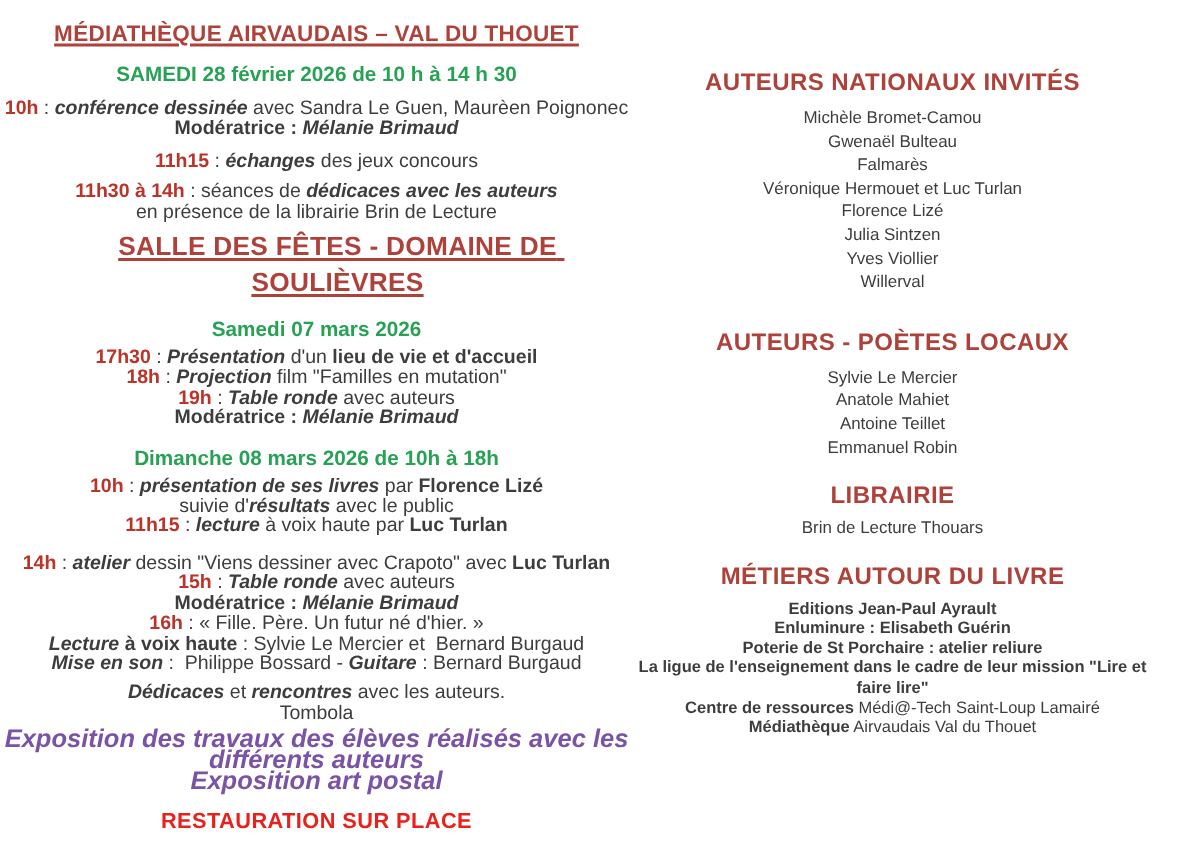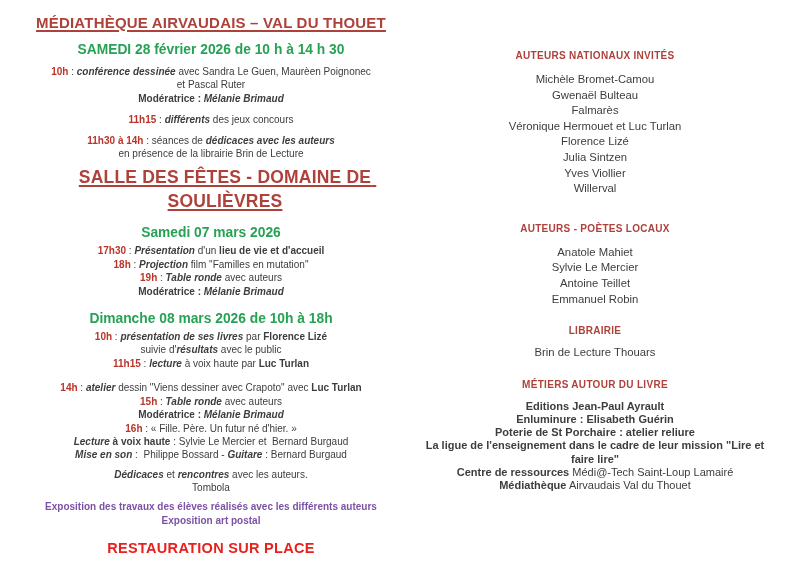--- a/index.html
+++ b/index.html
@@ -21,45 +21,44 @@
   .col{box-sizing:border-box;}
   .col.left{width:422px;padding-top:13px;}
   .col.right{width:346px;padding-top:48px;}
   .blk{text-align:center;white-space:normal;}
   .gap{width:100%;}
   .h1{font-size:15px;font-weight:bold;color:var(--brick);line-height:20px;letter-spacing:.2px;
       text-decoration:underline;text-decoration-thickness:1.5px;text-underline-offset:2px;}
   .big{font-size:17.5px;font-weight:bold;color:var(--brick);line-height:24px;letter-spacing:.2px;
       text-decoration:underline;text-decoration-thickness:1.5px;text-underline-offset:2px;padding-left:28px;}
   .h2{font-size:13.8px;font-weight:bold;color:var(--green);line-height:18px;padding:2px 0;}
-  .p{font-size:10px;line-height:13.4px;color:var(--ink);}
-  .purple{font-size:10px;font-weight:bold;color:var(--purple);line-height:14px;}
+  .p{font-size:13px;line-height:13.4px;color:var(--ink);}
+  .purple{font-size:17px;font-weight:bold;color:var(--purple);line-height:14px;font-style:italic;}
   .resto{font-size:14.5px;font-weight:bold;color:var(--bright);line-height:20px;letter-spacing:.3px;}
-  .rh{font-size:10px;font-weight:bold;color:var(--brick);line-height:16px;letter-spacing:.3px;}
+  .rh{font-size:16px;font-weight:bold;color:var(--brick);line-height:16px;letter-spacing:.3px;}
   .name{font-size:11.3px;line-height:15.6px;color:var(--ink);}
   .m{font-size:11px;line-height:13.2px;color:var(--ink);}
   .seg{white-space:pre-wrap;}
   .seg.r{color:var(--time);font-weight:bold;}
   .seg.b{font-weight:bold;}
   .seg.bi{font-weight:bold;font-style:italic;}
 </style>
 </head>
 <body>
 
 <div class="page">
   <div class="col left">
       <div class="blk h1"><span class="seg">MÉDIATHÈQUE AIRVAUDAIS – VAL DU THOUET</span></div>
       <div class="blk gap" style="height: 6px;"></div>
       <div class="blk h2"><span class="seg">SAMEDI 28 février 2026 de 10 h à 14 h 30</span></div>
       <div class="blk gap" style="height: 4px;"></div>
       <div class="blk p"><span class="seg r">10h</span><span class="seg"> : </span><span class="seg bi">conférence dessinée</span><span class="seg"> avec Sandra Le Guen, Maurèen Poignonec</span></div>
-      <div class="blk p"><span class="seg">et Pascal Ruter</span></div>
       <div class="blk p"><span class="seg b">Modératrice : </span><span class="seg bi">Mélanie Brimaud</span></div>
       <div class="blk gap" style="height: 8px;"></div>
-      <div class="blk p"><span class="seg r">11h15</span><span class="seg"> : </span><span class="seg bi">différents</span><span class="seg"> des jeux concours</span></div>
+      <div class="blk p"><span class="seg r">11h15</span><span class="seg"> : </span><span class="seg bi">échanges</span><span class="seg"> des jeux concours</span></div>
       <div class="blk gap" style="height: 7px;"></div>
       <div class="blk p"><span class="seg r">11h30 à 14h</span><span class="seg"> : séances de </span><span class="seg bi">dédicaces avec les auteurs</span></div>
       <div class="blk p"><span class="seg">en présence de la librairie Brin de Lecture</span></div>
       <div class="blk gap" style="height: 5px;"></div>
       <div class="blk big"><span class="seg">SALLE DES FÊTES - DOMAINE DE SOULIÈVRES</span></div>
       <div class="blk gap" style="height: 9px;"></div>
       <div class="blk h2"><span class="seg">Samedi 07 mars 2026</span></div>
       <div class="blk p"><span class="seg r">17h30</span><span class="seg"> : </span><span class="seg bi">Présentation</span><span class="seg"> d'un </span><span class="seg b">lieu de vie et d'accueil</span></div>
       <div class="blk p"><span class="seg r">18h</span><span class="seg"> : </span><span class="seg bi">Projection</span><span class="seg"> film "Familles en mutation"</span></div>
       <div class="blk p"><span class="seg r">19h</span><span class="seg"> : </span><span class="seg bi">Table ronde</span><span class="seg"> avec auteurs</span></div>
@@ -92,22 +91,22 @@
       <div class="blk name"><span class="seg">Gwenaël Bulteau</span></div>
       <div class="blk name"><span class="seg">Falmarès</span></div>
       <div class="blk name"><span class="seg">Véronique Hermouet et Luc Turlan</span></div>
       <div class="blk name"><span class="seg">Florence Lizé</span></div>
       <div class="blk name"><span class="seg">Julia Sintzen</span></div>
       <div class="blk name"><span class="seg">Yves Viollier</span></div>
       <div class="blk name"><span class="seg">Willerval</span></div>
       <div class="blk gap" style="height: 24px;"></div>
       <div class="blk rh"><span class="seg">AUTEURS - POÈTES LOCAUX</span></div>
       <div class="blk gap" style="height: 8px;"></div>
+      <div class="blk name"><span class="seg">Sylvie Le Mercier</span></div>
       <div class="blk name"><span class="seg">Anatole Mahiet</span></div>
-      <div class="blk name"><span class="seg">Sylvie Le Mercier</span></div>
       <div class="blk name"><span class="seg">Antoine Teillet</span></div>
       <div class="blk name"><span class="seg">Emmanuel Robin</span></div>
       <div class="blk gap" style="height: 16px;"></div>
       <div class="blk rh"><span class="seg">LIBRAIRIE</span></div>
       <div class="blk gap" style="height: 6px;"></div>
       <div class="blk name"><span class="seg">Brin de Lecture Thouars</span></div>
       <div class="blk gap" style="height: 16px;"></div>
       <div class="blk rh"><span class="seg">MÉTIERS AUTOUR DU LIVRE</span></div>
       <div class="blk gap" style="height: 7px;"></div>
       <div class="blk m"><span class="seg b">Editions Jean-Paul Ayrault</span></div>

